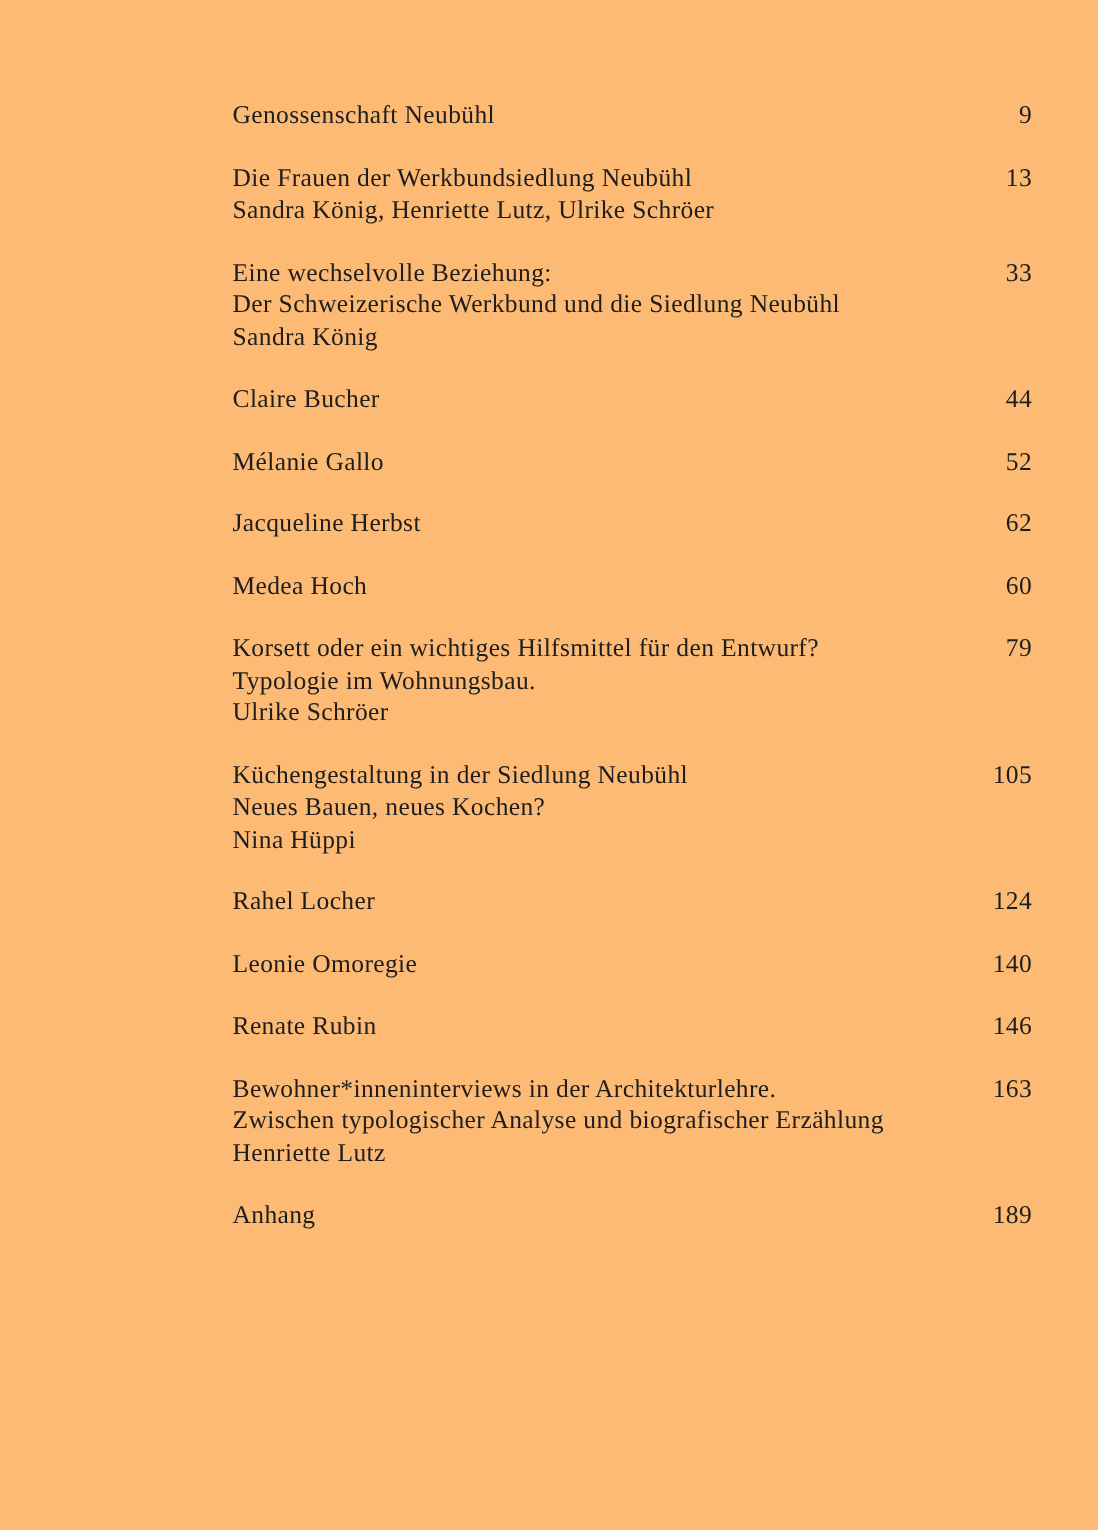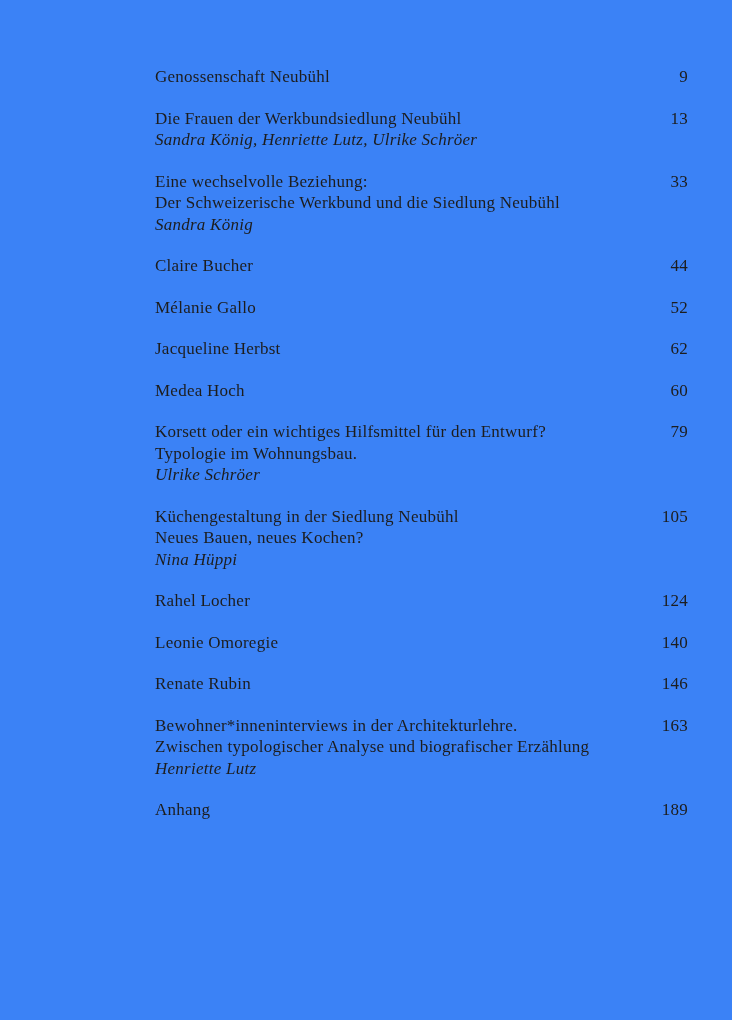--- a/index.html
+++ b/index.html
@@ -4,21 +4,21 @@
 <style>
   html, body {
     margin: 0;
     padding: 0;
     background: #ffffff;
   }
   .page {
     position: relative;
     width: 732px;
     height: 1020px;
-    background: #3b82f6;
+    background: #fdba74;
     overflow: hidden;
     font-family: "Liberation Serif", "DejaVu Serif", serif;
     color: #1d1d1d;
     box-sizing: border-box;
   }
   .toc {
     position: absolute;
     top: 66px;
     left: 155px;
     right: 44px;
@@ -32,21 +32,20 @@
   .entry-text {
     max-width: 480px;
   }
   .title-line {
     font-size: 17px;
     line-height: 21.5px;
     letter-spacing: 0.25px;
     white-space: nowrap;
   }
   .authors {
-    font-style: italic;
     font-size: 17px;
     line-height: 21.5px;
     letter-spacing: 0.25px;
     white-space: nowrap;
   }
   .pagenum {
     font-size: 17px;
     line-height: 21.5px;
     letter-spacing: 0.25px;
     text-align: right;

